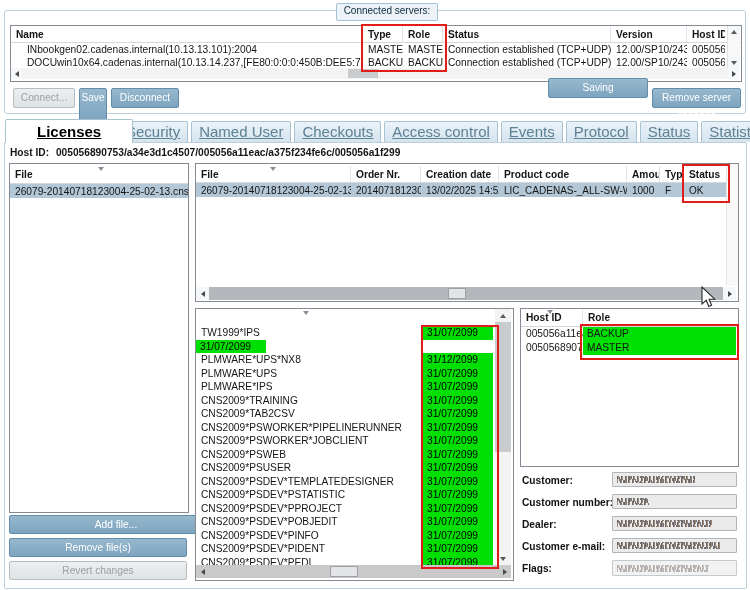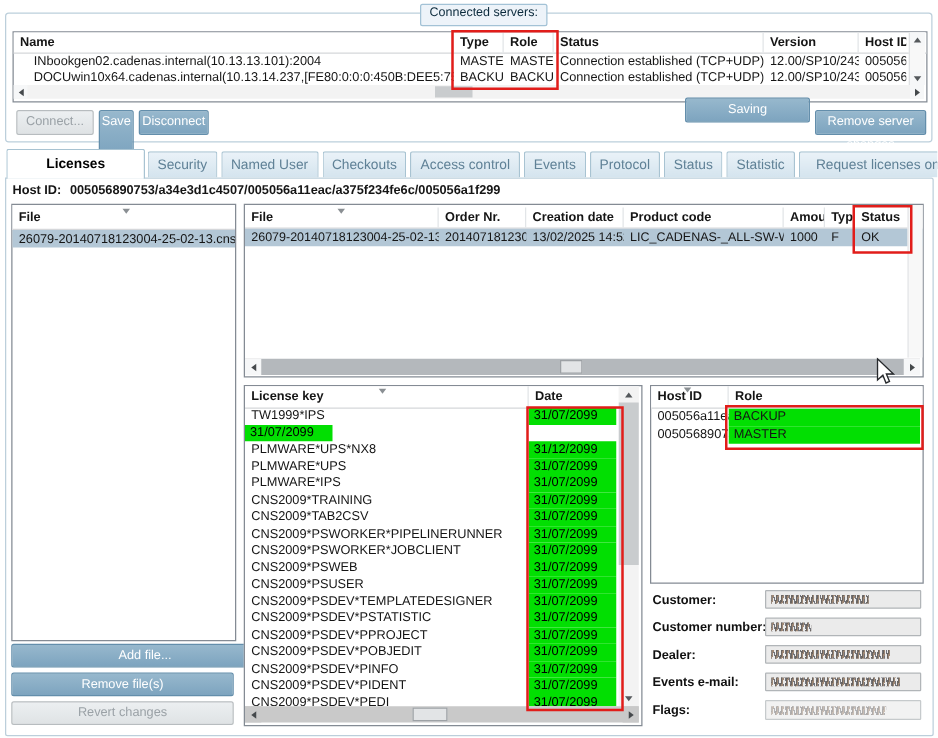--- a/index.html
+++ b/index.html
@@ -13,21 +13,21 @@
   .hdr{display:flex;background:#fff;font-weight:600;}
   .hdr .c{border-right:1px solid #e2e5e8;padding:3px 4px 0 5px;white-space:nowrap;overflow:hidden;box-sizing:border-box;}
   .row{display:flex;align-items:center;white-space:nowrap;}
   .row .c{padding:0 4px 0 5px;white-space:nowrap;overflow:hidden;box-sizing:border-box;}
   .sel{background:#b3c7d6;}
   .btn{background:linear-gradient(#97b8cd,#7da4bf);border:1px solid #638eab;border-radius:2px;
     color:#fff;text-align:center;line-height:18px;font-size:10.2px;cursor:pointer;box-sizing:border-box;}
   .btn.disabled{background:linear-gradient(#eceff1,#dfe3e5);border-color:#b7bcbf;color:#9aa1a6;}
   .tab{box-sizing:border-box;border:1px solid #a8c3d2;border-bottom:none;border-radius:2px 2px 0 0;
     background:linear-gradient(#eaf2f8,#d4e4ee);color:#5f8196;padding:0 7px;line-height:20px;
-    font-size:11px;white-space:nowrap;}
+    font-size:15px;white-space:nowrap;text-decoration:underline;}
   .tab.active{background:#fff;color:#000;font-weight:bold;line-height:23px;padding:0 31px;}
   .redbox{border:2px solid #e11d1a;pointer-events:none;z-index:30;}
   .sb-track-l{background:#f3f3f3;}
   .sb-track-d{background:#b4b8bc;}
   .sb-thumb{background:#c9ccce;}
   .sb-thumb-l{background:#e2e4e6;border:1px solid #9da1a5;box-sizing:border-box;}
   .sb-btn{background:#f6f7f8;display:flex;align-items:center;justify-content:center;box-sizing:border-box;}
   .tri-l{width:0;height:0;border-top:3.5px solid transparent;border-bottom:3.5px solid transparent;border-right:4.5px solid #45494c;}
   .tri-r{width:0;height:0;border-top:3.5px solid transparent;border-bottom:3.5px solid transparent;border-left:4.5px solid #45494c;}
   .tri-u{width:0;height:0;border-left:3.5px solid transparent;border-right:3.5px solid transparent;border-bottom:4.5px solid #55595c;}
@@ -98,21 +98,21 @@
     <div class="sb-thumb abs" style="left:337px;top:1px;width:30px;height:9px;"></div>
     <div class="sb-btn abs" style="right:0;top:0;width:11px;height:11px;">
         <div class="tri-r"></div>
       </div>
   </div>
 
   <div class="abs redbox" style="left:361px;top:24px;width:82px;height:44px;"></div>
 
   <div class="abs btn disabled" style="left:13px;top:88px;width:62px;height:20px;">Connect...</div>
   <div class="abs btn" style="left:79px;top:88px;width:28px;height:36px;">Save</div>
-  <div class="abs btn" style="left:111px;top:88px;width:56px;height:20px;">Disconnect</div>
+  <div class="abs btn" style="left:111px;top:88px;width:68px;height:20px;">Disconnect</div>
   <div class="abs btn" style="left:548px;top:78px;width:100px;height:20px;">Saving configuration...</div>
   <div class="abs btn" style="left:652px;top:88px;width:89px;height:20px;">Remove server changes</div>
 
   <div class="abs tab active" style="left:5px;top:119px;height:24px;z-index:4;">Licenses</div>
   <div class="abs" style="left:118px;top:121px;height:21px;display:flex;gap:3px;">
     <div class="tab">Security</div>
     <div class="tab">Named User</div>
     <div class="tab">Checkouts</div>
     <div class="tab">Access control</div>
     <div class="tab">Events</div>
@@ -172,24 +172,20 @@
     <div class="sb-btn abs" style="left:0;top:0;width:13px;height:13px;">
         <div class="tri-l"></div>
       </div>
     <div class="sb-thumb-l abs" style="left:252px;top:1px;width:18px;height:11px;"></div>
     <div class="sb-btn abs" style="right:0;top:0;width:13px;height:13px;">
         <div class="tri-r"></div>
       </div>
   </div>
 
   <div class="abs panel" style="left:195px;top:308px;width:317px;height:271px;z-index:2;"></div>
-  <div class="abs hdr" style="left:196px;top:309px;width:300px;height:17px;border-bottom:1px solid #d5d7da;z-index:3;">
-    <div class="c" style="width:227px;padding-top:3px;">License key</div>
-    <div class="c" style="width:70px;border-right:none;padding-top:3px;">Date</div>
-  </div>
   <div class="sortchev abs" style="left:303px;top:311px;z-index:4;"></div>
   <div class="abs" style="left:196px;top:326px;width:299px;height:239px;overflow:hidden;z-index:3;">
 
       <div class="lk-row">
         <span class="lk-key">TW1999*IPS</span>
         <span class="lk-date">31/07/2099</span>
       </div>
 
       <div class="lk-row">
         <span class="lk-date">31/07/2099</span>
@@ -322,21 +318,21 @@
   <div class="abs field-label" style="left:522px;top:497px;z-index:2;">Customer number:</div>
   <div class="abs field-input" style="left:612px;top:494px;width:125px;height:15px;z-index:2;">
       <div class="scrib" style="width:32px;"></div>
     </div>
 
   <div class="abs field-label" style="left:522px;top:519px;z-index:2;">Dealer:</div>
   <div class="abs field-input" style="left:612px;top:516px;width:125px;height:15px;z-index:2;">
       <div class="scrib" style="width:95px;"></div>
     </div>
 
-  <div class="abs field-label" style="left:522px;top:541px;z-index:2;">Events e-mail:</div>
+  <div class="abs field-label" style="left:522px;top:541px;z-index:2;">Customer e-mail:</div>
   <div class="abs field-input" style="left:612px;top:538px;width:125px;height:15px;z-index:2;">
       <div class="scrib" style="width:103px;"></div>
     </div>
 
   <div class="abs field-label" style="left:522px;top:563px;z-index:2;">Flags:</div>
   <div class="abs field-input" style="left:612px;top:560px;width:125px;height:16px;background:#f2f2f2;border-color:#c6cacc;z-index:2;">
       <div class="scrib" style="width:92px;opacity:.4;"></div>
     </div>
 
   <div class="abs" style="left:701px;top:286px;z-index:50;">

